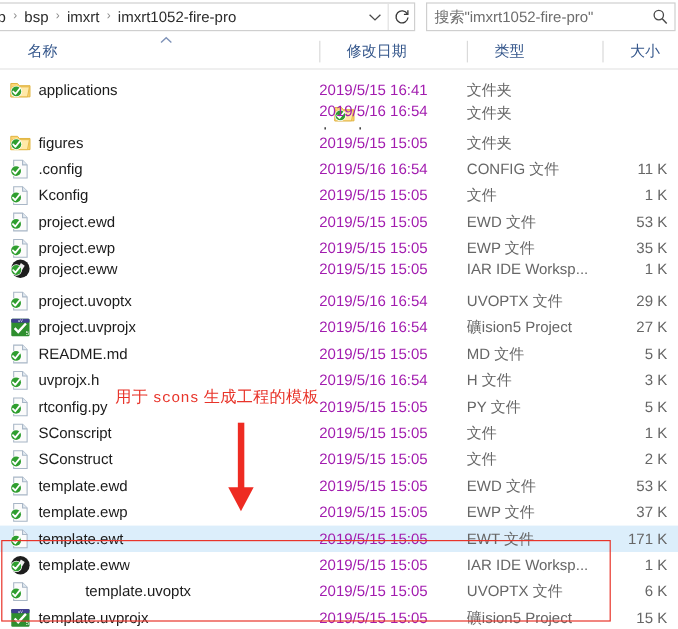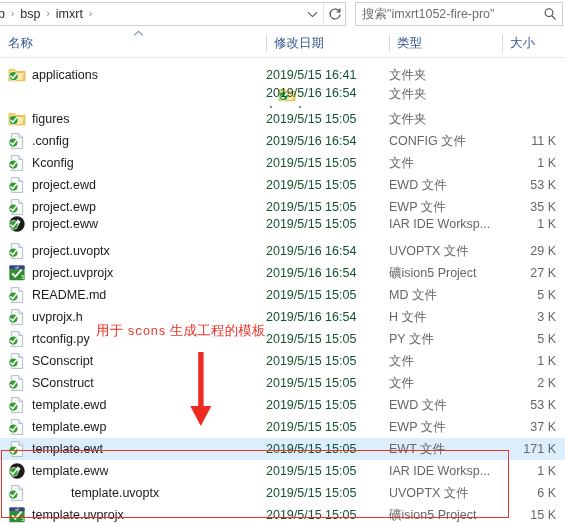--- a/index.html
+++ b/index.html
@@ -54,21 +54,21 @@
 
   
   .headers {
     position: absolute; left: 0; top: 29px; width: 565px; height: 29px;
     background: #ffffff; border-bottom: 1px solid #e5e5e5;
   }
   .hcell {
     position: absolute; top: 0; height: 28px;
     display: flex; align-items: center;
     font-size: 12.5px; color: #34568b;
-    padding-left: 8px;
+    padding-left: 23px;
   }
   .hcell .vline {
     position: absolute; left: 0; top: 5px; width: 1px; height: 18px; background: #dadada;
   }
   .sort-caret {
     position: absolute; left: 133px; top: 1px;
     color: #6e8bbf; font-size: 9px; line-height: 9px;
   }
 
   
@@ -80,21 +80,21 @@
   .row.selected { background: #dceefb; }
 
   .icon-wrap {
     position: relative; width: 18px; height: 18px; margin-left: 8px; flex: none;
   }
   .name {
     font-size: 12.5px; color: #1b1b1b; margin-left: 6px;
     white-space: nowrap; overflow: hidden;
   }
   .date {
-    position: absolute; left: 266px; font-size: 12.5px; color: #14532d; white-space: nowrap;
+    position: absolute; left: 266px; font-size: 12.5px; color: #a21caf; white-space: nowrap;
   }
   .type {
     position: absolute; left: 389px; font-size: 12.5px; color: #666; white-space: nowrap;
   }
   .size {
     position: absolute; left: 480px; width: 76px; text-align: right;
     font-size: 12.5px; color: #666; white-space: nowrap;
   }
 
   
@@ -121,20 +121,21 @@
   <div class="topbar">
 
     <div class="addressbar">
       <div class="crumbs">
         <span class="crumb clip">p</span>
         <span class="sep">›</span>
         <span class="crumb">bsp</span>
         <span class="sep">›</span>
         <span class="crumb">imxrt</span>
         <span class="sep">›</span>
+        <span class="crumb">imxrt1052-fire-pro</span>
       </div>
       <div class="addr-chev">
         <svg width="11" height="7" viewBox="0 0 11 7">
             <path d="M1 1.3 L5.5 5.6 L10 1.3" fill="none" stroke="#4a4a4a" stroke-width="1.1"></path>
           </svg>
       </div>
       <div class="addr-refresh">
         <svg width="14" height="14" viewBox="0 0 14 14">
           <path d="M11.4 4.6 A5 5 0 1 0 12 7.6" fill="none" stroke="#3a3a3a" stroke-width="1.1"></path>
           <path d="M11.9 1.6 L11.9 5.0 L8.6 5.0" fill="none" stroke="#3a3a3a" stroke-width="1.1"></path>

